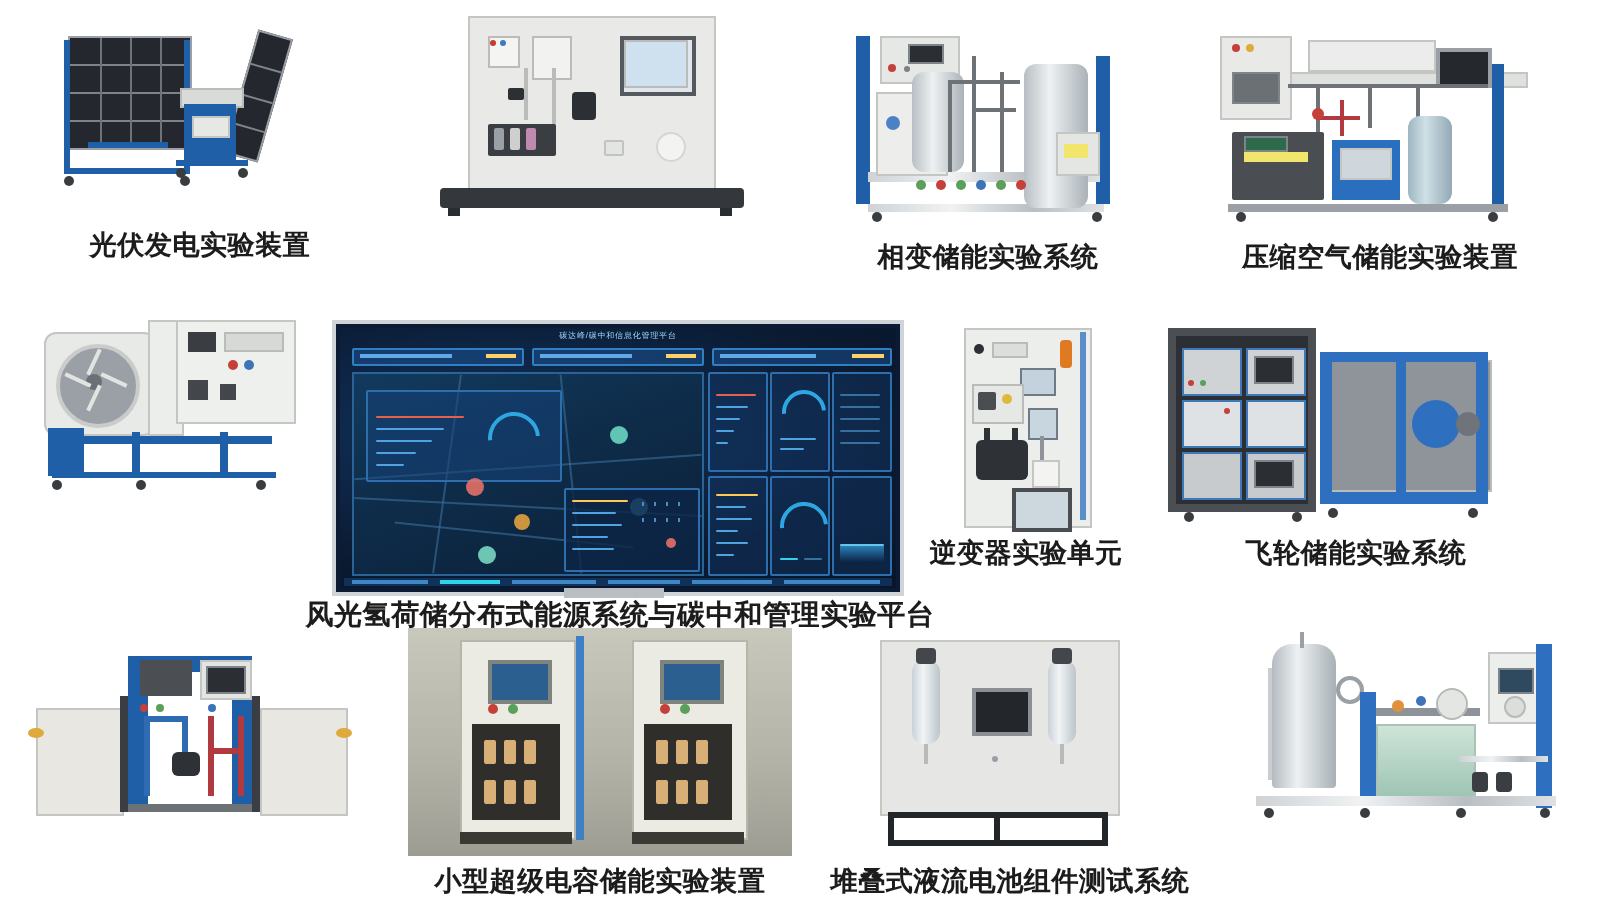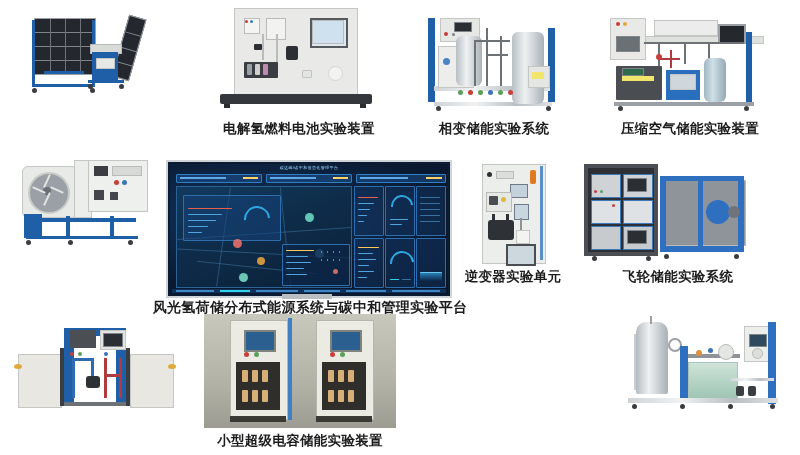--- a/index.html
+++ b/index.html
@@ -99,20 +99,21 @@
           <div class="row" style="top:32px"></div>
           <div class="row" style="top:47px"></div>
       </div>
       <div class="panel-gray" style="left:82px;top:36px;width:30px;height:8px;"></div>
       <div class="frame-blue" style="left:84px;top:44px;width:26px;height:28px;"></div>
       <div class="panel-lgray" style="left:88px;top:50px;width:17px;height:9px;"></div>
       <div class="frame-blue" style="left:80px;top:72px;width:36px;height:3px;"></div>
       <div class="wheel" style="left:80px;top:76px;"></div>
       <div class="wheel" style="left:111px;top:76px;"></div>
     </div>
+    <div class="cap" style="left:0;top:116px;width:200px;">光伏发电实验装置</div>
   </div>
 
   <div class="cell" style="left:196px;top:0;width:206px;height:140px;">
     <div class="photo" style="left:18px;top:4px;width:170px;height:112px;">
       <div class="panel-lgray" style="left:20px;top:4px;width:122px;height:86px;background:#e9eae7;"></div>
       <div class="screen" style="left:96px;top:14px;width:34px;height:26px;background:#dfe6ee;border:2px solid #55595d;">
       </div>
       <div class="panel-gray" style="left:98px;top:16px;width:30px;height:22px;background:#cfe0ef;"></div>
       <div class="panel-gray" style="left:52px;top:14px;width:18px;height:20px;background:#f2f3f1;"></div>
       <div class="panel-gray" style="left:30px;top:14px;width:14px;height:14px;background:#f4f4f2;"></div>
@@ -125,21 +126,20 @@
       <div class="dark" style="left:30px;top:58px;width:34px;height:16px;background:#3a3d41;border-radius:1px;"></div>
       <div class="knob" style="left:33px;top:60px;width:5px;height:11px;background:#9aa0a6;border-radius:1px;"></div>
       <div class="knob" style="left:41px;top:60px;width:5px;height:11px;background:#cfcfcf;border-radius:1px;"></div>
       <div class="knob" style="left:49px;top:60px;width:5px;height:11px;background:#c08ab0;border-radius:1px;"></div>
       <div class="knob" style="left:114px;top:62px;width:13px;height:13px;border-radius:50%;background:#f3f4f2;border:1px solid #d4d6d3;"></div>
       <div class="knob" style="left:88px;top:66px;width:8px;height:6px;background:#e3e5e2;border:1px solid #c2c4c1;border-radius:1px;"></div>
       <div class="dark" style="left:6px;top:90px;width:152px;height:10px;border-radius:2px;background:#34383c;"></div>
       <div class="dark" style="left:10px;top:100px;width:6px;height:4px;background:#2a2d30;"></div>
       <div class="dark" style="left:146px;top:100px;width:6px;height:4px;background:#2a2d30;"></div>
     </div>
-    <div class="cap" style="left:0;top:122px;width:206px;">电解氢燃料电池实验装置</div>
   </div>
 
   <div class="cell" style="left:580px;top:0;width:220px;height:140px;">
     <div class="photo" style="left:16px;top:10px;width:186px;height:110px;">
       <div class="panel-lgray" style="left:18px;top:26px;width:148px;height:6px;background:#dfe1de;"></div>
       <div class="panel-lgray" style="left:14px;top:8px;width:34px;height:40px;background:#e9eae8;"></div>
       <div class="screen" style="left:20px;top:26px;width:22px;height:14px;background:#6b7074;"></div>
       <div class="knob" style="left:20px;top:12px;width:4px;height:4px;background:#c6403a;"></div>
       <div class="knob" style="left:27px;top:12px;width:4px;height:4px;background:#e0a93c;"></div>
       <div class="panel-lgray" style="left:58px;top:10px;width:62px;height:14px;background:#ebeceb;"></div>
@@ -444,20 +444,39 @@
       <div class="knob" style="left:124px;top:76px;width:6px;height:12px;background:#d8b077;border-radius:1px;"></div>
       <div class="knob" style="left:134px;top:76px;width:6px;height:12px;background:#d8b077;border-radius:1px;"></div>
       <div class="knob" style="left:144px;top:76px;width:6px;height:12px;background:#d8b077;border-radius:1px;"></div>
       <div class="frame-blue2" style="left:84px;top:4px;width:4px;height:102px;background:#3f7fc4;"></div>
       <div class="dark" style="left:26px;top:102px;width:56px;height:6px;background:#3a3933;"></div>
       <div class="dark" style="left:112px;top:102px;width:56px;height:6px;background:#3a3933;"></div>
     </div>
     <div class="cap" style="left:0;top:124px;width:220px;">小型超级电容储能实验装置</div>
   </div>
 
+  <div class="cell" style="left:400px;top:310px;width:210px;height:145px;">
+    <div class="photo" style="left:30px;top:6px;width:150px;height:110px;">
+      <div class="panel-lgray" style="left:10px;top:4px;width:118px;height:86px;background:#e6e7e4;border:1px solid #c6c8c4;"></div>
+      <div class="screen" style="left:56px;top:28px;width:26px;height:20px;background:#23262a;border:2px solid #8a9096;"></div>
+      <div class="tank" style="left:26px;top:14px;width:14px;height:42px;background:linear-gradient(90deg,#c9d2d8,#f1f4f5 40%,#bcc5cb);"></div>
+      <div class="tank" style="left:94px;top:14px;width:14px;height:42px;background:linear-gradient(90deg,#c9d2d8,#f1f4f5 40%,#bcc5cb);"></div>
+      <div class="dark" style="left:28px;top:8px;width:10px;height:8px;background:#43474b;border-radius:2px;"></div>
+      <div class="dark" style="left:96px;top:8px;width:10px;height:8px;background:#43474b;border-radius:2px;"></div>
+      <div class="pipe" style="left:32px;top:56px;width:2px;height:10px;background:#b7bbb7;"></div>
+      <div class="pipe" style="left:100px;top:56px;width:2px;height:10px;background:#b7bbb7;"></div>
+      <div class="knob" style="left:66px;top:62px;width:3px;height:3px;background:#9aa0a6;"></div>
+      <div class="dark" style="left:14px;top:90px;width:110px;height:3px;background:#232629;"></div>
+      <div class="dark" style="left:14px;top:90px;width:3px;height:16px;background:#232629;"></div>
+      <div class="dark" style="left:121px;top:90px;width:3px;height:16px;background:#232629;"></div>
+      <div class="dark" style="left:67px;top:90px;width:3px;height:16px;background:#232629;"></div>
+      <div class="dark" style="left:14px;top:104px;width:110px;height:3px;background:#232629;"></div>
+    </div>
+    <div class="cap" style="left:0;top:124px;width:210px;">堆叠式液流电池组件测试系统</div>
+  </div>
 
   <div class="cell" style="left:608px;top:310px;width:192px;height:145px;">
     <div class="photo" style="left:10px;top:4px;width:170px;height:112px;">
       <div class="tank" style="left:18px;top:8px;width:32px;height:72px;background:linear-gradient(90deg,#b3bbc1,#eef1f2 40%,#a7b0b6);border-radius:10px 10px 2px 2px;"></div>
       <div class="pipe" style="left:32px;top:2px;width:2px;height:8px;background:#9aa0a6;"></div>
       <div class="pipe" style="left:16px;top:20px;width:2px;height:56px;background:#c9cdd0;"></div>
       <div class="knob" style="left:50px;top:24px;width:10px;height:10px;border-radius:50%;border:2px solid #9aa0a6;background:transparent;"></div>
       <div class="frame-blue2" style="left:62px;top:32px;width:8px;height:52px;background:#2f6fc0;"></div>
       <div style="position:absolute;left:70px;top:48px;width:48px;height:36px;background:linear-gradient(180deg,#cfe4d9,#9dc4b2);border:1px solid #aac3b6;"></div>
       <div class="pipe" style="left:70px;top:40px;width:52px;height:4px;background:#8d9399;"></div>

